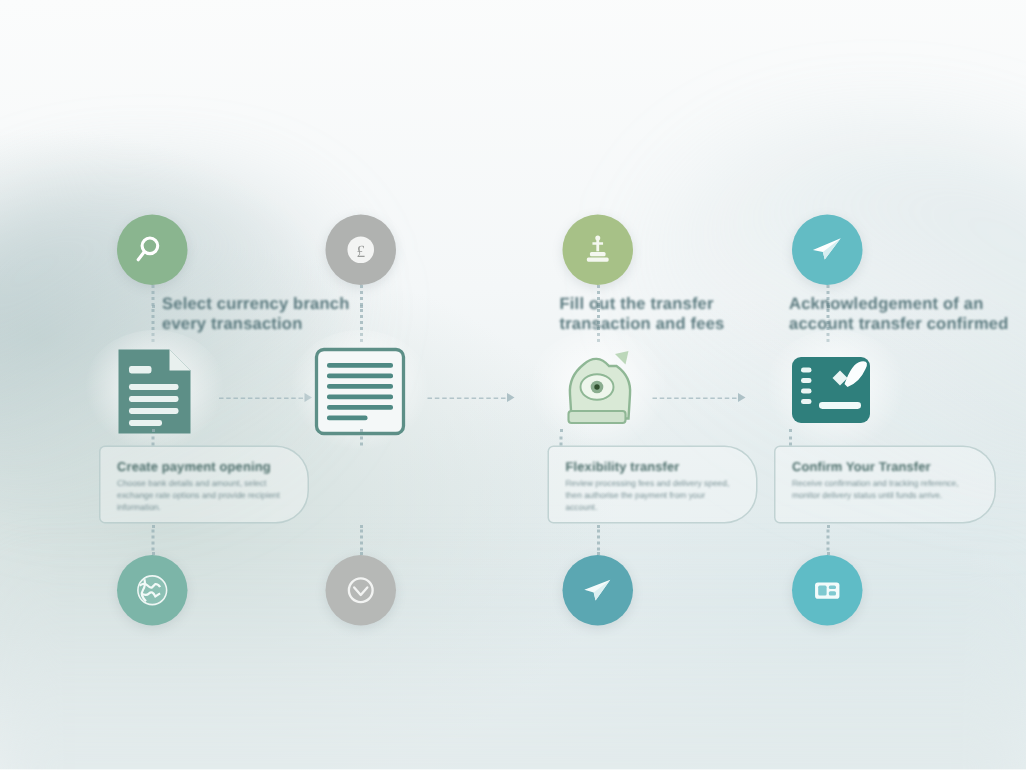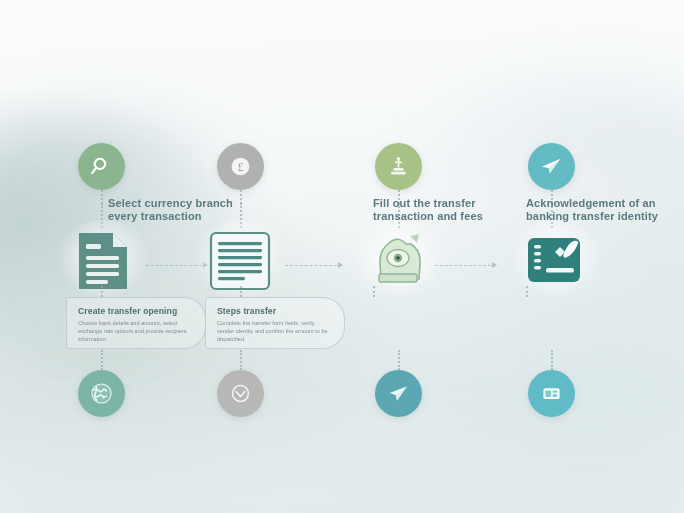--- a/index.html
+++ b/index.html
@@ -152,21 +152,21 @@
     </div>
 
     <div class="harrow" style="left:110px; width:62px;">
       <div class="ln"></div>
       <div class="hd"></div>
     </div>
 
     <div class="vdot" style="left:65px; top:286px; height:11px;"></div>
 
     <div class="card" style="left:30px;">
-      <h4>Create transfer opening</h4>
+      <h4>Create payment opening</h4>
       <p>Choose bank details and amount, select exchange rate options and provide recipient information.</p>
     </div>
 
     <div class="vdot" style="left:65px; top:350px; height:20px;"></div>
 
     <div class="badge badge-bot" style="left:42px; background:#7cb5a8;">
       <svg viewBox="0 0 24 24" fill="none" stroke="#eef6f4" stroke-width="1.4">
         <circle cx="12" cy="12" r="9.2" fill="#8cc0b4" stroke="#eef6f4" stroke-width="1"></circle>
         <path d="M4 9 q3 -2 5 0 t3 1 l2 -2 q2 0 3 2" stroke="#f2faf8" fill="none"></path>
         <path d="M5 14 q3 2 5 0 t4 2 l3 -2" stroke="#f2faf8" fill="none"></path>
@@ -201,24 +201,20 @@
       </svg>
     </div>
 
     <div class="harrow" style="left:110px; width:58px;">
       <div class="ln"></div>
       <div class="hd"></div>
     </div>
 
     <div class="vdot" style="left:65px; top:286px; height:11px;"></div>
 
-    <div class="card" style="left:30px;">
-      <h4>Steps transfer</h4>
-      <p>Complete the transfer form fields, verify sender identity and confirm the amount to be dispatched.</p>
-    </div>
 
     <div class="vdot" style="left:65px; top:350px; height:20px;"></div>
 
     <div class="badge badge-bot" style="left:42px; background:#b6b8b6;">
       <svg viewBox="0 0 24 24" fill="none" stroke="#f2f3f2" stroke-width="1.5">
         <circle cx="12" cy="12" r="7.6"></circle>
         <path d="M7.8 10.2 L12 15 L16.2 10.2" stroke-linecap="round" stroke-linejoin="round"></path>
       </svg>
     </div>
   </div>
@@ -252,20 +248,24 @@
       </svg>
     </div>
 
     <div class="harrow" style="left:110px; width:62px;">
       <div class="ln"></div>
       <div class="hd"></div>
     </div>
 
     <div class="vdot" style="left:48px; top:286px; height:11px;"></div>
 
+    <div class="card" style="left:40px;">
+      <h4>Flexibility transfer</h4>
+      <p>Review processing fees and delivery speed, then authorise the payment from your account.</p>
+    </div>
 
     <div class="vdot" style="left:73px; top:350px; height:20px;"></div>
 
     <div class="badge badge-bot" style="left:50px; background:#5ba7b2;">
       <svg viewBox="0 0 24 24">
         <path d="M3.4 11.6 L20 5.2 L10.6 18.6 L9.4 13.4 Z" fill="#f4fbfb"></path>
         <path d="M9.4 13.4 L20 5.2 L10.6 18.6 Z" fill="#dcf0f2"></path>
       </svg>
     </div>
   </div>
@@ -275,38 +275,42 @@
     <div class="badge badge-top" style="left:50px; background:#63bcc4;">
       <svg viewBox="0 0 24 24">
         <path d="M2.8 12.2 L20.6 4.6 L10.4 18.2 L9.2 13.4 Z" fill="#ffffff"></path>
         <path d="M9.2 13.4 L20.6 4.6 L10.4 18.2 Z" fill="#d6eef1"></path>
       </svg>
     </div>
 
     <div class="vdot" style="left:73px; top:190px; height:14px;"></div>
     <div class="vdot" style="left:73px; top:203px; height:25px;"></div>
 
-    <div class="cap" style="left:48px; top:197px; width:152px;">Acknowledgement of an banking transfer identity</div>
+    <div class="cap" style="left:48px; top:197px; width:152px;">Acknowledgement of an account transfer confirmed</div>
 
     <div class="illus" style="left:40px;">
       <div class="glow"></div>
       <svg width="64" height="58" viewBox="0 0 64 58">
         <rect x="3" y="6" width="52" height="44" rx="6" fill="#2f7f7c"></rect>
         <rect x="9" y="13" width="7" height="3.4" rx="1.6" fill="#eaf5f4"></rect>
         <rect x="9" y="20" width="7" height="3.4" rx="1.6" fill="#eaf5f4"></rect>
         <rect x="9" y="27" width="7" height="3.4" rx="1.6" fill="#eaf5f4"></rect>
         <rect x="9" y="34" width="7" height="3.4" rx="1.6" fill="#eaf5f4"></rect>
         <rect x="21" y="36" width="28" height="4.6" rx="2.2" fill="#f0faf9"></rect>
         <path d="M30 20 l5 -5 l5 5 l-5 5 z" fill="#eaf5f4"></path>
         <path d="M40 26 q8 -3 12 -12 q3 -6 -3 -5 q-6 1 -11 15 z" fill="#fbfefe"></path>
       </svg>
     </div>
 
     <div class="vdot" style="left:48px; top:286px; height:11px;"></div>
 
+    <div class="card" style="left:38px; width:148px;">
+      <h4>Confirm Your Transfer</h4>
+      <p>Receive confirmation and tracking reference, monitor delivery status until funds arrive.</p>
+    </div>
 
     <div class="vdot" style="left:73px; top:350px; height:20px;"></div>
 
     <div class="badge badge-bot" style="left:50px; background:#5fbcc6;">
       <svg viewBox="0 0 24 24">
         <rect x="4.2" y="7" width="15.6" height="10.4" rx="1.8" fill="#f3fbfb"></rect>
         <rect x="6.2" y="9" width="5.4" height="6.4" rx="1" fill="#7fc9d0"></rect>
         <rect x="13" y="9" width="4.6" height="2.2" rx="1" fill="#7fc9d0"></rect>
         <rect x="13" y="12.6" width="4.6" height="2.8" rx="1" fill="#7fc9d0"></rect>
       </svg>

